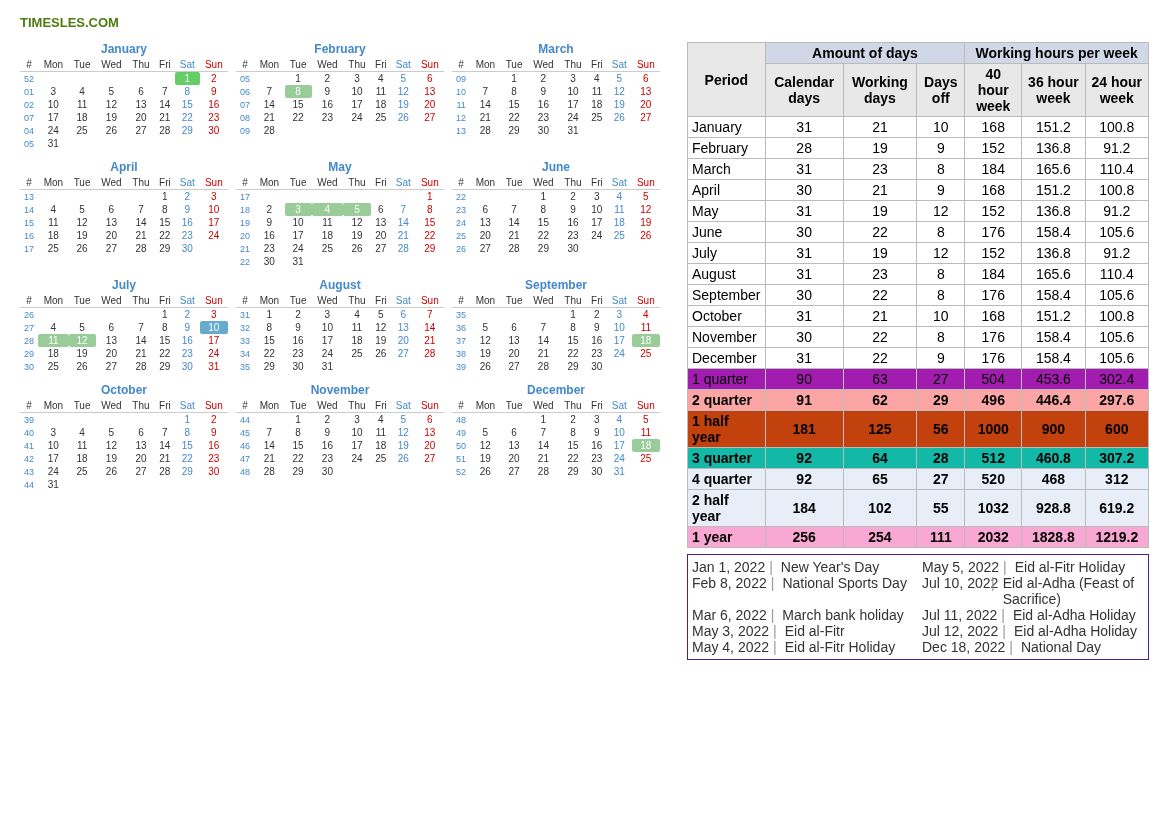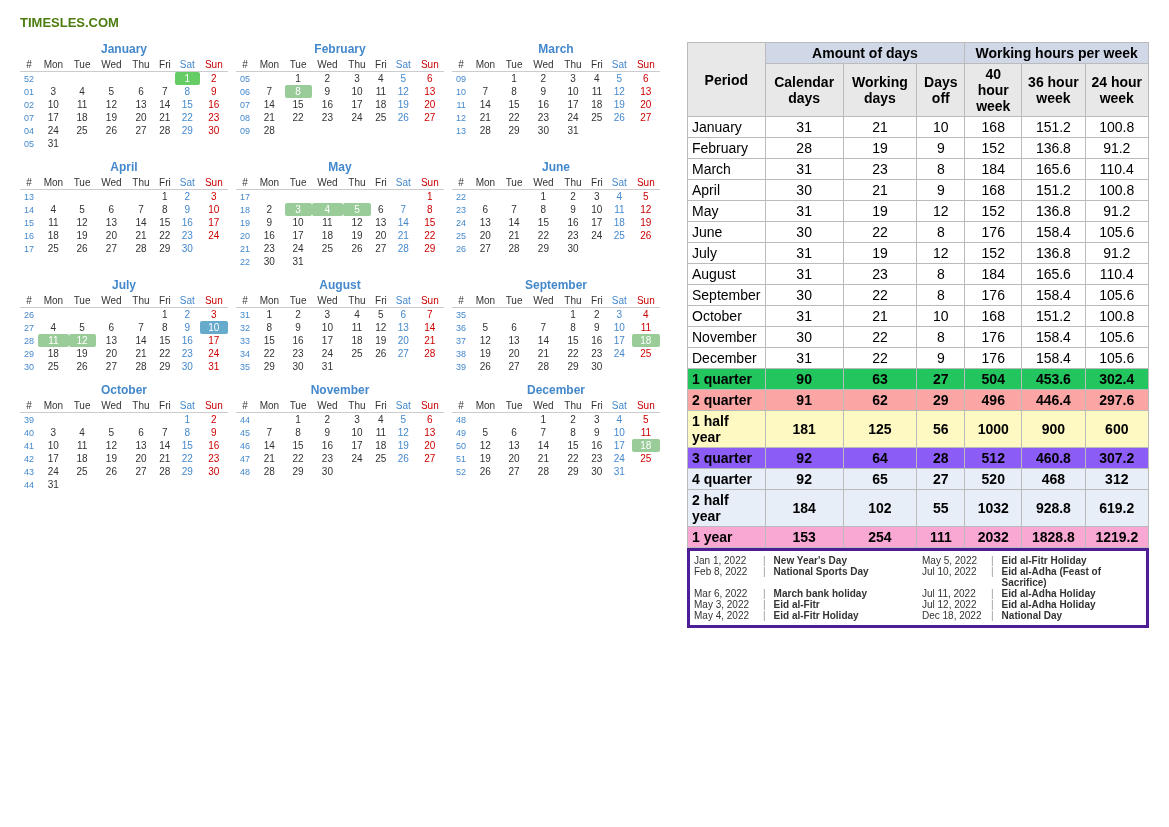--- a/index.html
+++ b/index.html
@@ -108,41 +108,41 @@
     }
     .stats-table td:first-child {
       text-align: left;
     }
     .stats-table .group-header {
       background: #d0d8e8;
       font-weight: bold;
       text-align: center;
     }
     .holidays-section {
-      border: 3px solid #4c1d95;
+      margin-top: 6px;
+      border: 1px solid #4c1d95;
       padding: 4px;
-      font-size: 10px;
+      font-size: 14px;
     }
     .holidays-grid {
       display: grid;
       grid-template-columns: 1fr 1fr;
       gap: 0 8px;
     }
     .holiday-row {
       display: flex;
       gap: 4px;
     }
     .holiday-date {
       color: #333;
       white-space: nowrap;
       min-width: 65px;
     }
     .holiday-name {
       color: #333;
-      font-weight: bold;
     }
   </style>
 </head>
 <body>
 
 <div class="page-header">
   <span class="site-link">TIMESLES.COM</span>
 </div>
 
 <div class="main-layout">
@@ -1127,48 +1127,48 @@
           </tr>
           <tr>
             <td>December</td>
             <td>31</td>
             <td>22</td>
             <td>9</td>
             <td>176</td>
             <td>158.4</td>
             <td>105.6</td>
           </tr>
-          <tr style="background-color: #22c55e; font-weight: bold;">
+          <tr style="background-color: #a21caf; font-weight: normal;">
             <td>1 quarter</td>
             <td>90</td>
             <td>63</td>
             <td>27</td>
             <td>504</td>
             <td>453.6</td>
             <td>302.4</td>
           </tr>
           <tr style="background-color: #fca5a5; font-weight: bold;">
             <td>2 quarter</td>
             <td>91</td>
             <td>62</td>
             <td>29</td>
             <td>496</td>
             <td>446.4</td>
             <td>297.6</td>
           </tr>
-          <tr style="background-color: #fef9c3; font-weight: bold;">
+          <tr style="background-color: #c2410c; font-weight: bold;">
             <td>1 half year</td>
             <td>181</td>
             <td>125</td>
             <td>56</td>
             <td>1000</td>
             <td>900</td>
             <td>600</td>
           </tr>
-          <tr style="background-color: #8b5cf6; font-weight: bold;">
+          <tr style="background-color: #14b8a6; font-weight: bold;">
             <td>3 quarter</td>
             <td>92</td>
             <td>64</td>
             <td>28</td>
             <td>512</td>
             <td>460.8</td>
             <td>307.2</td>
           </tr>
           <tr style="background-color: rgb(232, 238, 248); font-weight: bold;">
             <td>4 quarter</td>
@@ -1183,21 +1183,21 @@
             <td>2 half year</td>
             <td>184</td>
             <td>102</td>
             <td>55</td>
             <td>1032</td>
             <td>928.8</td>
             <td>619.2</td>
           </tr>
           <tr style="background-color: #f9a8d4; font-weight: bold;">
             <td>1 year</td>
-            <td>153</td>
+            <td>256</td>
             <td>254</td>
             <td>111</td>
             <td>2032</td>
             <td>1828.8</td>
             <td>1219.2</td>
           </tr>
         </tbody>
     </table>
     <div class="holidays-section">
       <div class="holidays-grid" id="holidays-grid">

